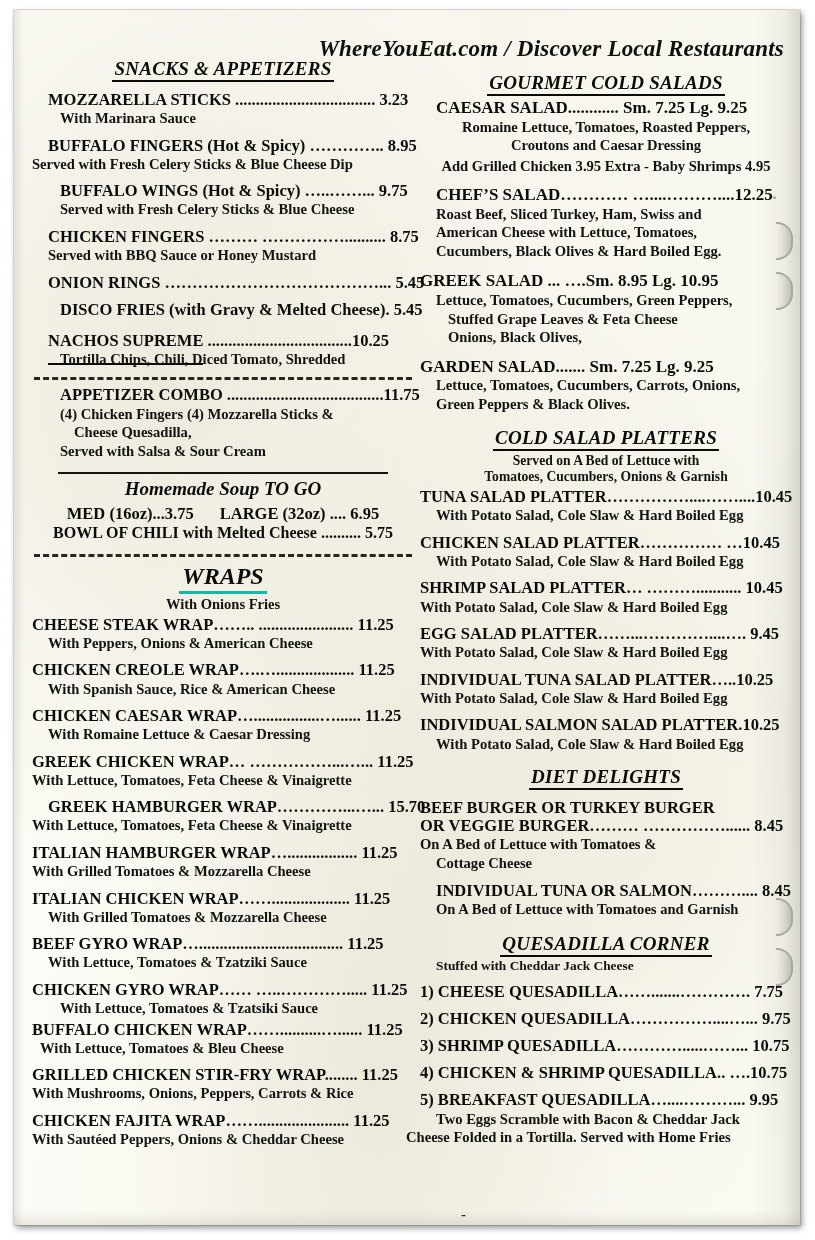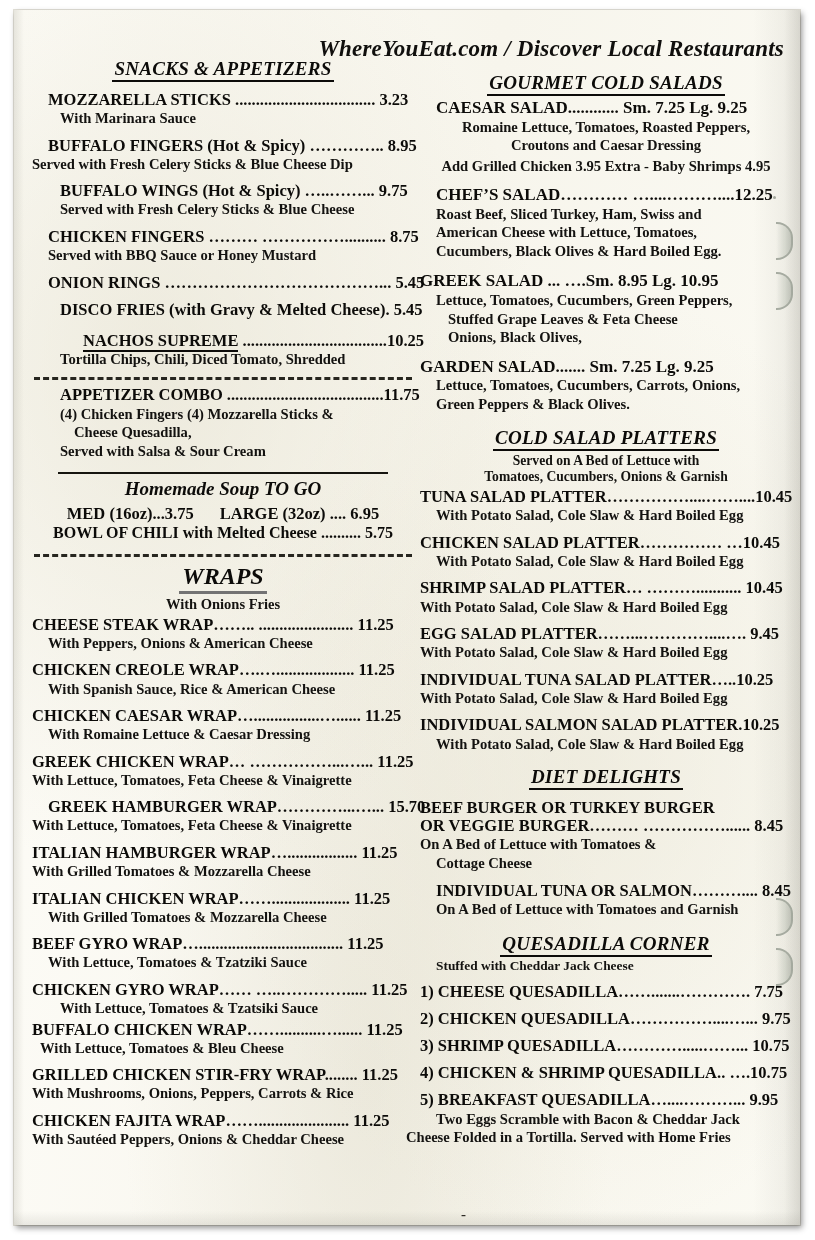--- a/index.html
+++ b/index.html
@@ -45,41 +45,41 @@
   .sec-head span{border-bottom:2.5px solid #0c0b09;padding:0 2px 1px 2px;
       display:inline-block;line-height:1.05;}
 
   .sec-sub{text-align:center;font-weight:700;font-size:14.5px;color:#141310;
       line-height:1.18;}
 
   .item{margin-top:9px;}
   .item.tight{margin-top:3px;}
   .name{font-weight:700;font-size:16.5px;color:#0c0b09;line-height:1.1;
         white-space:nowrap;}
-  .name.u span.t{border-bottom:2px solid #0c0b09;padding-bottom:0;margin-left:35px;}
+  .name.u span.t{border-bottom:2px solid #0c0b09;padding-bottom:13px;}
   .desc{font-weight:700;font-size:14.6px;color:#131210;line-height:1.2;
         margin-top:1px;}
   .c{text-align:center;}
   .i1{padding-left:16px;}
   .i2{padding-left:28px;}
 
   .rule-dash{height:0;border-top:3px dashed #16150f;margin:9px 2px 6px 2px;
       opacity:.92;}
   .rule-solid{height:0;border-top:2.5px solid #16150f;margin:12px 26px 4px 26px;}
 
   .soupwrap{margin-top:4px;}
   .soup-title{text-align:center;font-style:italic;font-weight:700;font-size:19px;
       color:#0c0b09;margin-top:1px;}
   .soup-sizes{text-align:center;font-weight:700;font-size:16.5px;margin-top:4px;
       color:#0c0b09;}
   .soup-sizes .gap{display:inline-block;width:26px;}
 
   .big-head{text-align:center;font-style:italic;font-weight:700;font-size:24px;
       color:#0c0b09;margin-top:4px;}
-  .big-head span{border-bottom:3px solid #737373;padding:0 3px 1px 3px;display:inline-block;}
+  .big-head span{border-bottom:3px solid #14b8a6;padding:0 3px 1px 3px;display:inline-block;}
 
   
   .ring{position:absolute;right:7px;width:15px;height:34px;
         border:2px solid #9aa095;border-left:none;
         border-radius:0 16px 16px 0;
         background:linear-gradient(90deg,rgba(255,255,255,0) 0%,rgba(186,192,180,.55) 60%,rgba(140,148,136,.5) 100%);
         z-index:6;opacity:.85;}
   .tickdot{position:absolute;right:24px;width:3px;height:3px;border-radius:50%;
            background:#8d9287;z-index:6;opacity:.8;}
 

